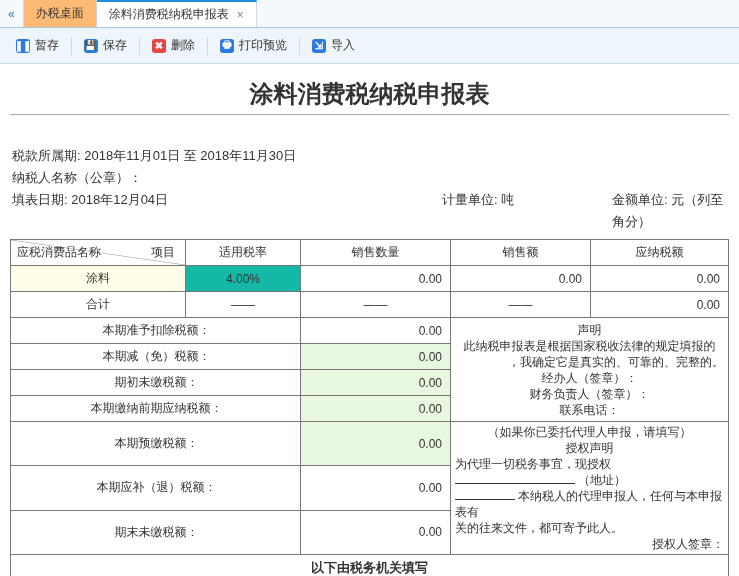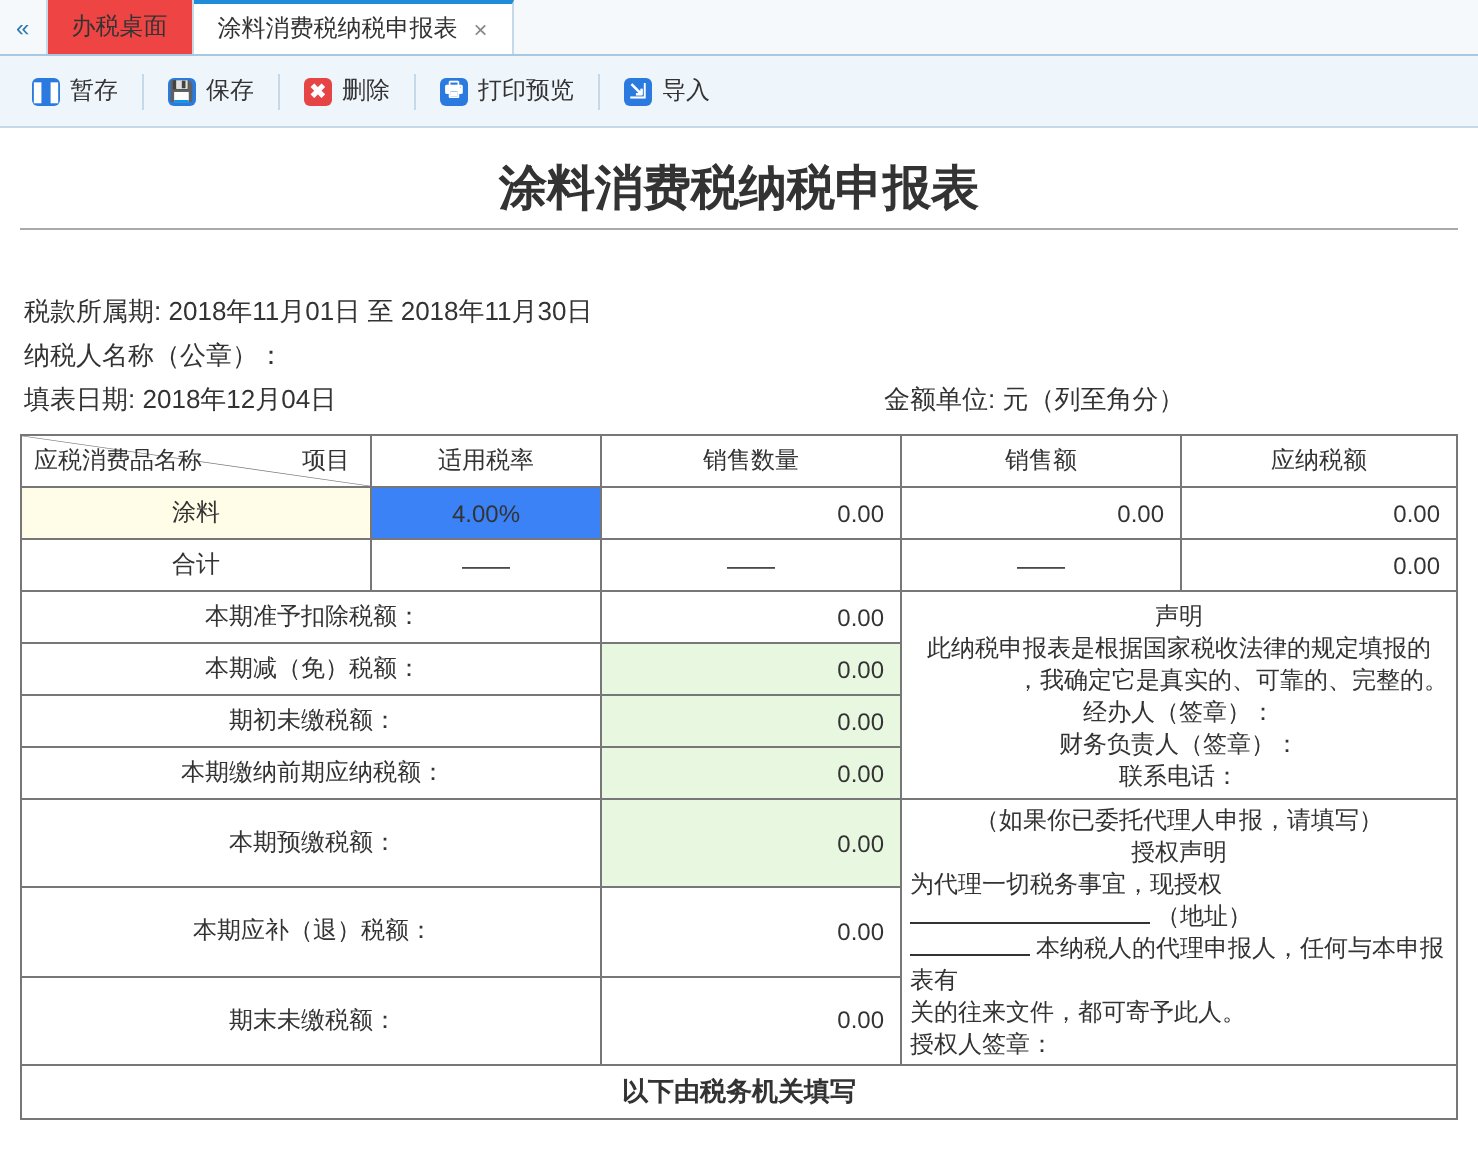--- a/index.html
+++ b/index.html
@@ -26,21 +26,21 @@
     color: #2a7ab0;
     font-size: 12px;
     cursor: pointer;
   }
   .tab {
     display: flex;
     align-items: center;
     padding: 0 12px;
     border-right: 1px solid #c5d9e8;
     border-left: 1px solid #c5d9e8;
-    background: #ef4444;
+    background: #fdba74;
     position: relative;
     cursor: pointer;
   }
   .tab + .tab { border-left: none; }
   .tab.active {
     border-top: 2px solid #1e8cd8;
     background: #fff;
   }
   .tab-close {
     margin-left: 8px;
@@ -111,21 +111,21 @@
     padding: 4px 6px;
     text-align: center;
     vertical-align: middle;
     height: 24px;
   }
   table.form th { font-weight: normal; }
   .num { text-align: right !important; padding-right: 8px !important; margin-left: 32px; }
   .lbl { text-align: right; padding-left: 8px !important; font-family: SimSun, serif; }
   .yellow { background: #fffde8; }
   .green  { background: #e8f7e0; }
-  .lgreen { background: #3b82f6; }
+  .lgreen { background: #14b8a6; }
   .diag {
     position: relative;
     height: 60px;
   }
   .diag svg { position:absolute; inset:0; width:100%; height:100%; }
   .diag .tr { position:absolute; top:4px; right:10px; font-family: SimSun, serif; margin-left: 16px; }
   .diag .bl { position:absolute; bottom:4px; left:6px; font-family: SimSun, serif; }
   .decl {
     font-family: SimSun, serif;
     font-size: 12px;
@@ -196,20 +196,24 @@
     <div class="meta-row">
       <div class="meta-left">
         <span>纳税人名称（公章）：</span>
       </div>
       <div class="meta-right"></div>
     </div>
     <div class="meta-row">
       <div class="meta-left">
         <span>填表日期:</span>
         <span>2018年12月04日</span>
+      </div>
+      <div class="meta-mid">
+        <span>计量单位:</span>
+        <span>吨</span>
       </div>
       <div class="meta-right">
         <span>金额单位:</span>
         <span>元（列至角分）</span>
       </div>
     </div>
   </div>
 
   <table class="form">
     <colgroup>
@@ -281,21 +285,21 @@
         <div style="text-align:left">
           <span>为代理一切税务事宜，现授权</span>
           <span style="display:inline-block;border-bottom:1px solid #333;width:120px"></span>
           <span>（地址）</span>
         </div>
         <div style="text-align:left">
           <span style="display:inline-block;border-bottom:1px solid #333;width:60px"></span>
           <span>本纳税人的代理申报人，任何与本申报表有</span>
         </div>
         <div style="text-align:left">关的往来文件，都可寄予此人。</div>
-        <div style="text-align:left">授权人签章：</div>
+        <div style="text-align:right">授权人签章：</div>
       </td>
     </tr>
     <tr>
       <td class="lbl" colspan="2">本期应补（退）税额：</td>
       <td class="num">0.00</td>
     </tr>
     <tr>
       <td class="lbl" colspan="2">期末未缴税额：</td>
       <td class="num">0.00</td>
     </tr>

